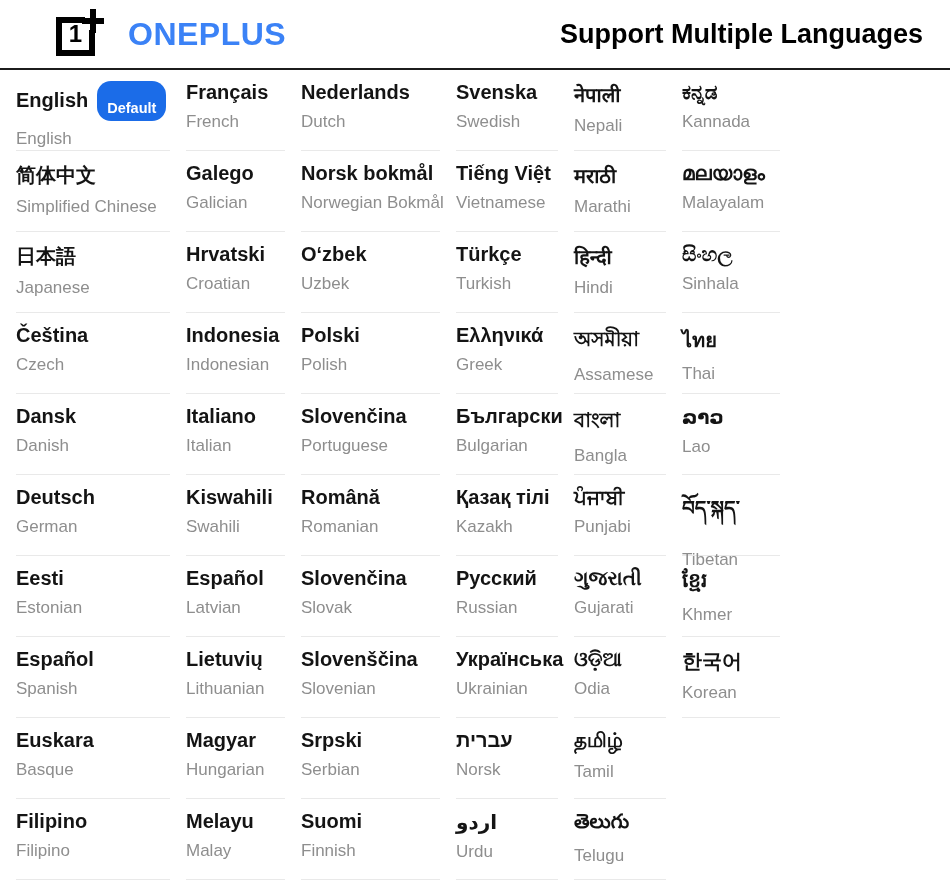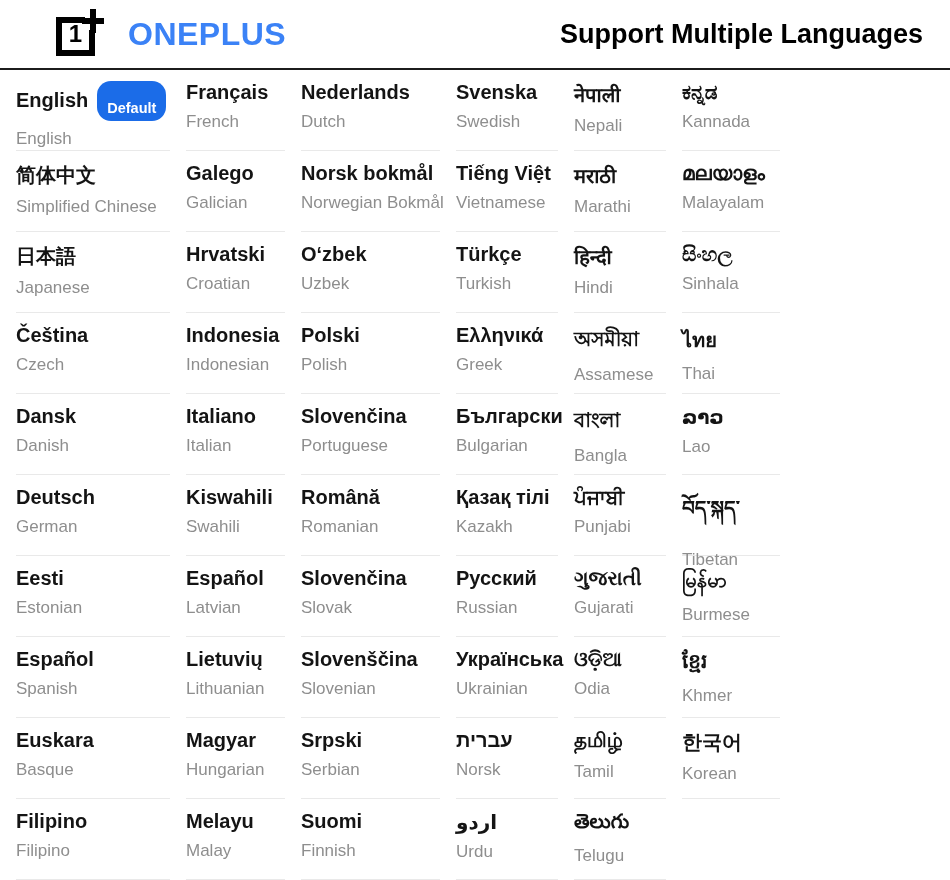--- a/index.html
+++ b/index.html
@@ -474,26 +474,20 @@
       <div class="eng">Lao</div>
     </div>
     <div class="cell">
       <div class="native-row">
         <span class="native">བོད་སྐད་</span>
       </div>
       <div class="eng">Tibetan</div>
     </div>
     <div class="cell">
       <div class="native-row">
-        <span class="native">မြန်မာ</span>
-      </div>
-      <div class="eng">Burmese</div>
-    </div>
-    <div class="cell">
-      <div class="native-row">
         <span class="native">ខ្មែរ</span>
       </div>
       <div class="eng">Khmer</div>
     </div>
     <div class="cell">
       <div class="native-row">
         <span class="native">한국어</span>
       </div>
       <div class="eng">Korean</div>
     </div>

